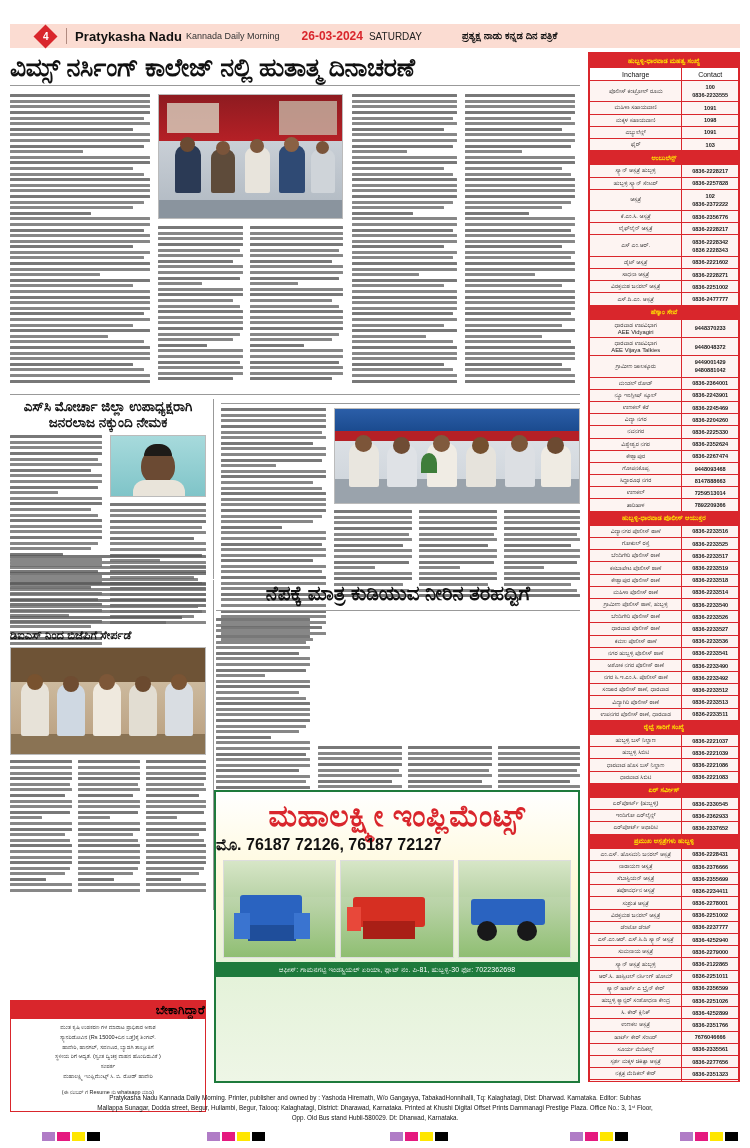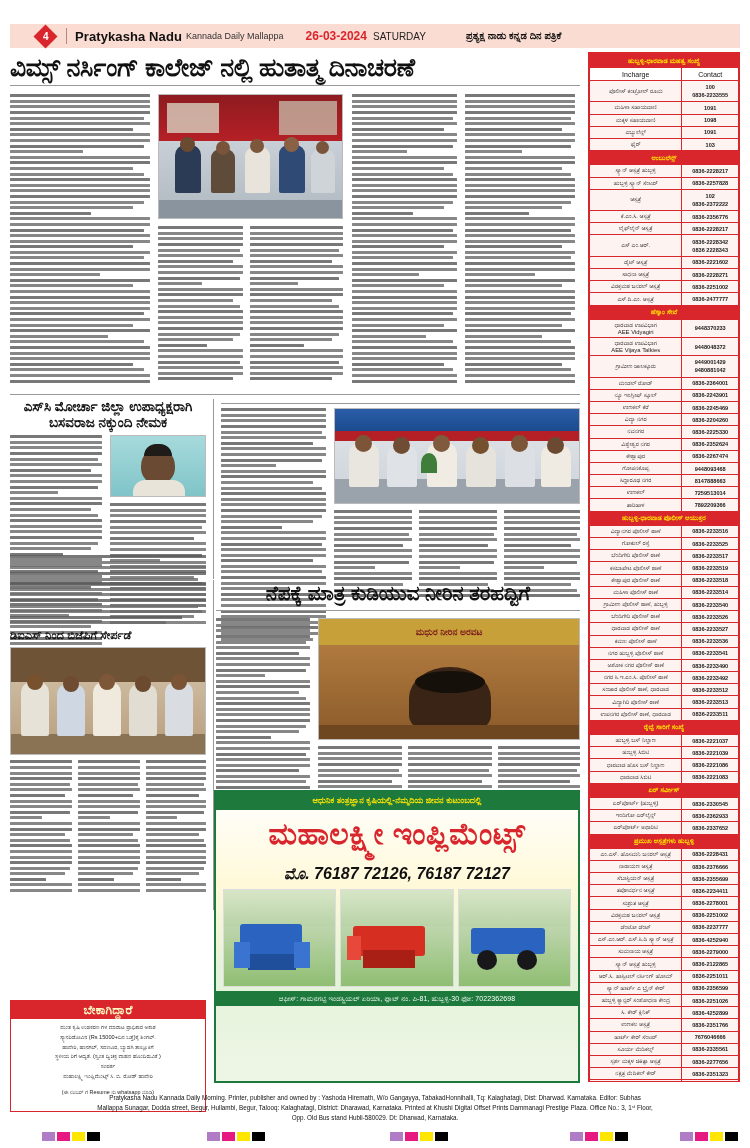--- a/index.html
+++ b/index.html
@@ -89,21 +89,21 @@
     border: .6px solid #d9262c; font-size: 5.9px; color: #1a1a1a;
     padding: 2.1px 2px; background: #fdf4f2;
   }
   .tbl td.nm { text-align: center; width: 62%; }
   .tbl td.ct { text-align: center; width: 38%; font-weight: bold; font-size: 5.6px;}
   .tbl td.ct.multi { line-height: 1.45; }
 
   
   .cls-ad { border: 1.6px solid #d9262c; background: #fff; }
   .cls-hd {
-    background: #d9262c; color: #fef9c3; text-align: center;
+    background: #d9262c; color: #000000; text-align: right;
     font-size: 12px; font-weight: bold; padding: 2px 0; letter-spacing: .2px;
   }
   .cls-body { padding: 4px 5px 5px; text-align: center; font-size: 5.6px;
               line-height: 1.75; color: #1a1a1a; }
   .cls-phone {
     color: #1b3fae; font-size: 17px; font-weight: bold; text-align: center;
     letter-spacing: .3px; margin-top: 3px;
   }
   .cls-note { font-size: 5.4px; text-align: center; color: #222; margin-top: 2px; }
 
@@ -121,21 +121,21 @@
   .ad-ribbon {
     background: #e5197f; color: #fff; font-size: 8px; font-weight: bold;
     padding: 3.5px 26px;
     clip-path: polygon(0 0, 100% 0, 92% 50%, 100% 100%, 0 100%, 8% 50%);
   }
   .ad-brand {
     text-align: center; font-size: 30px; font-weight: bold; color: #d9262c;
     margin-top: 9px; letter-spacing: .5px; line-height: 1;
   }
   .ad-tag { text-align: center; font-size: 10px; color: #111; margin-top: 7px; }
-  .ad-phone { text-align: center; font-size: 16px; font-weight: bold; color: #111; margin-top: 16px; font-style: italic; }
+  .ad-phone { text-align: left; font-size: 16px; font-weight: bold; color: #111; margin-top: 5px; }
   .ad-imgs { display: flex; gap: 4px; padding: 6px 7px 4px; }
   .ad-img {
     flex: 1; height: 98px; border: 1px solid #ddd;
     background: linear-gradient(#cfe0c2 0%, #b9d3a7 45%, #8fbe72 100%);
     position: relative; overflow: hidden;
   }
   .ad-footbar {
     background: #1e7a3c; color: #fff; text-align: center; font-size: 7px;
     padding: 3.5px 2px; letter-spacing: .1px;
   }
@@ -157,21 +157,21 @@
 <div class="page">
 
   <div class="masthead">
     <div class="mh-logo">
       <div class="mh-diamond">
         <span>4</span>
       </div>
     </div>
     <div class="mh-divider"></div>
     <div class="mh-title">Pratykasha Nadu</div>
-    <div class="mh-sub">Kannada Daily Mallappa</div>
+    <div class="mh-sub">Kannada Daily Morning</div>
     <div class="mh-date">26-03-2024</div>
     <div class="mh-day">SATURDAY</div>
     <div class="mh-kan">ಪ್ರತ್ಯಕ್ಷ ನಾಡು ಕನ್ನಡ ದಿನ ಪತ್ರಿಕೆ</div>
   </div>
 
   <div class="body-area">
 
     <div class="col-left">
 
       <div class="headline-1">ವಿಮ್ಸ್ ನರ್ಸಿಂಗ್ ಕಾಲೇಜ್ ನಲ್ಲಿ ಹುತಾತ್ಮ ದಿನಾಚರಣೆ</div>
@@ -428,21 +428,21 @@
             <div class="ln" style="width: 100%;"></div>
             <div class="ln k" style="width: 100%;"></div>
           </div>
       </div>
 
       <div class="rule" style="margin-top:4px;"></div>
 
       <div style="position:relative;height:185px;">
 
         <div style="position:absolute;left:0;top:0;width:196px;">
-          <div class="headline-2">ಎಸ್‌ಸಿ ಮೋರ್ಚಾ ಜಿಲ್ಲಾ ಉಪಾಧ್ಯಕ್ಷರಾಗಿ ಬಸವರಾಜ ನಕ್ಕುಂದಿ ನೇಮಕ</div>
+          <div class="headline-2">ಎಸ್‌ಸಿ ಮೋರ್ಚಾ ಜಿಲ್ಲಾ ಉಪಾಧ್ಯಕ್ಷರಾಗಿ ಜನರಲಾಜ ನಕ್ಕುಂದಿ ನೇಮಕ</div>
           <div style="position:relative;margin-top:5px;height:150px;">
             <div class="txtcol" style="position:absolute;left:0;top:0;width:92px;">
 
             <div class="ln k" style="width: 100%;"></div>
                 <div class="ln" style="width: 100%;"></div>
                 <div class="ln" style="width: 100%;"></div>
                 <div class="ln k" style="width: 100%;"></div>
                 <div class="ln" style="width: 96%;"></div>
                 <div class="ln" style="width: 100%;"></div>
                 <div class="ln k" style="width: 88%;"></div>
@@ -714,30 +714,20 @@
             <div class="ln" style="width: 96%;"></div>
             <div class="ln" style="width: 100%;"></div>
             <div class="ln k" style="width: 100%;"></div>
             <div class="ln" style="width: 100%;"></div>
             <div class="ln" style="width: 100%;"></div>
             <div class="ln k" style="width: 76%;"></div>
             <div class="ln" style="width: 88%;"></div>
             <div class="ln" style="width: 100%;"></div>
             <div class="ln k" style="width: 100%;"></div>
           </div>
-        <div class="photo" style="position:absolute;left:308px;top:32px;width:262px;height:122px;">
-          <div style="position:absolute;inset:0;background:linear-gradient(#efe6d6,#d8c6a8);"></div>
-          <div style="position:absolute;left:0;right:0;top:0;height:26px;background:#c8a03a;"></div>
-          <div style="position:absolute;left:0;right:0;top:0;height:26px;display:flex;align-items:center;justify-content:center;
-                      color:#7a1b1b;font-size:9px;font-weight:bold;">ಮಧುರ ನೀರಿನ ಅರವಟ</div>
-          <div style="position:absolute;left:0;right:0;top:26px;bottom:0;background:linear-gradient(#b07a3e,#8a5a2a);"></div>
-          <div style="position:absolute;left:90px;top:48px;width:82px;height:62px;border-radius:50% 50% 14px 14px;background:#3a2415;"></div>
-          <div style="position:absolute;left:96px;top:52px;width:70px;height:22px;border-radius:50%;background:#15100a;"></div>
-          <div style="position:absolute;left:0;right:0;bottom:0;height:14px;background:#6e4620;"></div>
-        </div>
         <div class="txtcol" style="position:absolute;left:308px;top:160px;width:84px;">
 
         <div class="ln k" style="width: 100%;"></div>
             <div class="ln" style="width: 100%;"></div>
             <div class="ln" style="width: 100%;"></div>
             <div class="ln k" style="width: 100%;"></div>
             <div class="ln" style="width: 96%;"></div>
             <div class="ln" style="width: 100%;"></div>
             <div class="ln k" style="width: 88%;"></div>
             <div class="ln" style="width: 100%;"></div>
@@ -970,21 +960,20 @@
           <div>ಸ್ಕ್ಯಾನರಿಡೋವಿನ (Rs 15000+ದಿನ ಬತ್ತೆ)ಕ್ಕೆ ಶಿಂಗಲ್.</div>
           <div>ಹಾವೇರಿ, ಹಾನಗಲ್, ಸವಣೂರ, ಬ್ಯಾಡಗಿ ತಾಲ್ಲೂಕಿಗೆ</div>
           <div>ಸ್ಥಳೀಯ ರಿಗೆ ಆದ್ಯತೆ. (ಸ್ವಂತ ದ್ವಿಚಕ್ರ ವಾಹನ ಹೊಂದಿರುವಿಕೆ )</div>
           <div>ಸಂಪರ್ಕ</div>
           <div>ಮಹಾಲಕ್ಷ್ಮಿ ಇಂಪ್ಲಿಮೆಂಟ್ಸ್ ಸಿ. ಬಿ. ರೋಡ್ ಹಾವೇರಿ</div>
         </div>
         <div class="cls-note">(ಈ ನಂಬರ್ ಗೆ Resume ನು whatsapp ಮಾಡಿ)</div>
       </div>
 
       <div class="bigad" style="position:absolute;left:204px;top:738px;width:366px;height:293px;">
-        <div class="ad-greenbar">ಆಧುನಿಕ ತಂತ್ರಜ್ಞಾನ ಕೃಷಿಯಲ್ಲಿ-ನೆಮ್ಮದಿಯ ಜೀವನ ಕುಟುಂಬದಲ್ಲಿ</div>
         <div class="ad-brand">ಮಹಾಲಕ್ಷ್ಮೀ ಇಂಪ್ಲಿಮೆಂಟ್ಸ್</div>
         <div class="ad-phone">ಮೊ. 76187 72126, 76187 72127</div>
         <div class="ad-imgs">
           <div class="ad-img">
             <div style="position:absolute;left:0;right:0;top:0;height:36px;background:linear-gradient(#d7e6c7,#b9d3a7);"></div>
             <div style="position:absolute;left:16px;top:34px;width:62px;height:36px;background:#2a63c0;border-radius:3px;"></div>
             <div style="position:absolute;left:24px;top:64px;width:48px;height:16px;background:#1f4e9b;"></div>
             <div style="position:absolute;left:10px;top:52px;width:16px;height:26px;background:#3a74d0;"></div>
             <div style="position:absolute;left:70px;top:52px;width:16px;height:26px;background:#3a74d0;"></div>
           </div>

